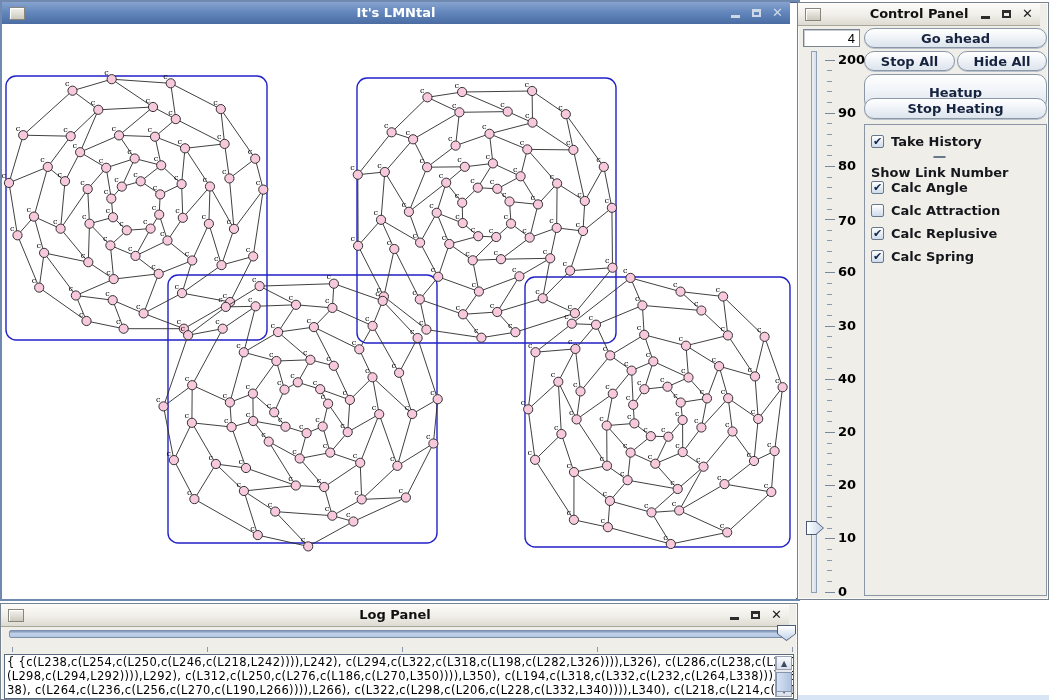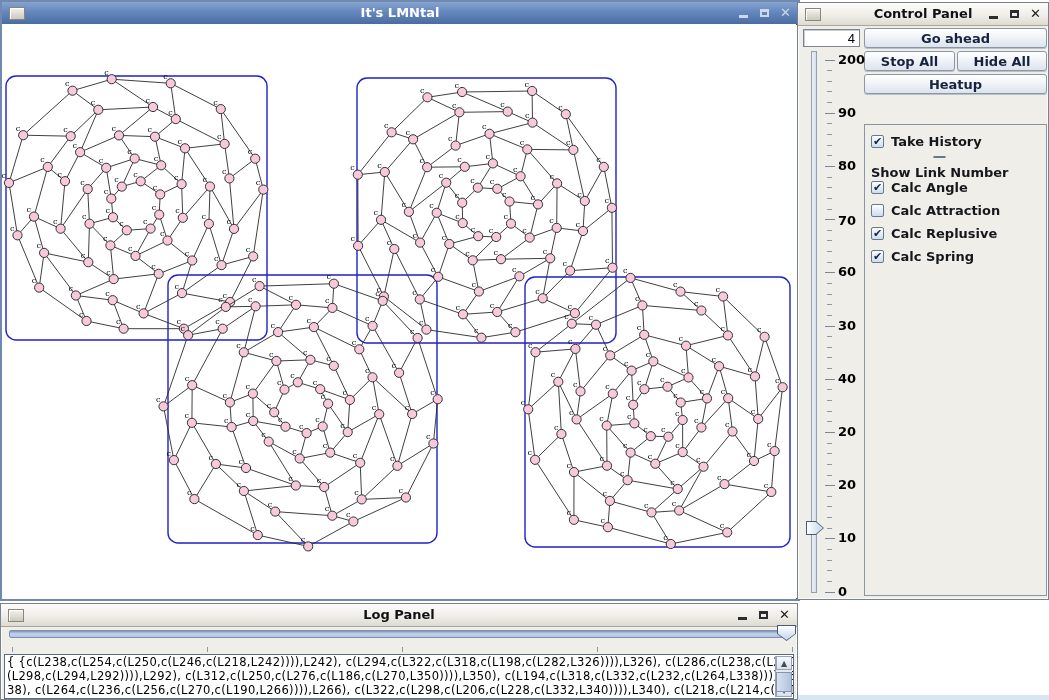--- a/index.html
+++ b/index.html
@@ -1,20 +1,20 @@
 <!DOCTYPE html>
 <html><head>
 <meta charset="utf-8">
 <style>
   html,body{margin:0;padding:0;background:#fff;}
   #stage{position:relative;width:1049px;height:700px;overflow:hidden;background:#ffffff;
          font-family:"DejaVu Sans",sans-serif;-webkit-font-smoothing:antialiased;}
   .window{position:absolute;box-sizing:border-box;}
   
-  .titlebar{position:absolute;left:0;top:0;right:0;height:22px;overflow:hidden;}
+  .titlebar{position:absolute;left:0;top:0;right:8px;height:22px;overflow:hidden;}
   .titlebar.blue{background:linear-gradient(#87a3cf 0%,#6488bd 45%,#4a6ca3 100%);
                  border-bottom:1px solid #33517e;}
   .titlebar.light{background:linear-gradient(#fdfcf9 0%,#efeee8 55%,#dddbd1 100%);
                   border-bottom:1px solid #a9a79a;}
   .tb-title{position:absolute;left:50%;top:3px;transform:translateX(-50%);
             font-size:13px;font-weight:bold;white-space:nowrap;}
   .titlebar.blue .tb-title{color:#ffffff;}
   .titlebar.light .tb-title{color:#111111;}
   .tb-icon{position:absolute;left:7px;top:5px;width:14px;height:11px;
            background:linear-gradient(#f4f3ee,#ccc9bd);border:1px solid #88867c;
@@ -35,21 +35,21 @@
                border:2px solid #7089ae;box-shadow:0 0 0 1px #44618f inset;}
   #graph-svg{position:absolute;left:0px;top:22px;width:794px;height:575px;background:#ffffff;}
   
   #control-panel{left:797px;top:2px;width:252px;height:598px;background:#efeee9;
                  border:1px solid #76828e;box-shadow:inset 0 0 0 1px #fbfaf6;}
   #step-field{position:absolute;left:5px;top:26px;width:57px;height:18px;background:#ffffff;
               border:1px solid #7a8490;box-shadow:inset 1px 1px 0 #c9cdd4;
               font-size:13px;text-align:right;padding:1px 4px 0 0;box-sizing:border-box;color:#000;}
   .metal-btn{position:absolute;box-sizing:border-box;display:flex;align-items:center;justify-content:center;
              background:linear-gradient(#ffffff 0%,#f2f5f9 40%,#dde4ed 100%);
-             border:1px solid #8a97a6;border-radius:3px;
+             border:1px solid #8a97a6;border-radius:10px;
              font-size:13px;font-weight:bold;color:#16233f;cursor:pointer;
              box-shadow:0 1px 0 #b9c2cc;}
   #cb-panel{position:absolute;left:66px;top:121px;width:183px;height:472px;
             border:1px solid #8a96a6;background:#efeee9;box-sizing:border-box;}
   .cb-row{position:absolute;left:6px;height:16px;display:flex;align-items:center;gap:7px;cursor:pointer;}
   .cb-box{width:13px;height:13px;box-sizing:border-box;border:1px solid #68788c;border-radius:2px;
           background:linear-gradient(#ffffff,#cfdcec);font-size:11px;line-height:11px;
           font-weight:bold;color:#13254a;text-align:center;}
   .cb-label{font-size:13px;font-weight:bold;color:#15171c;white-space:nowrap;}
   
@@ -1036,21 +1036,22 @@
           </span>
         <span class="tb-btn tb-close">✕</span>
       </span>
     </div>
 
     <input id="step-field" value="4" style="">
 
     <div class="metal-btn" style="left:66px;top:25px;width:183px;height:20px;">Go ahead</div>
     <div class="metal-btn" style="left:66px;top:48px;width:91px;height:20px;">Stop All</div>
     <div class="metal-btn" style="left:159px;top:48px;width:90px;height:20px;">Hide All</div>
-    <div class="metal-btn" style="left:66px;top:71px;width:183px;height:20px;">Heatup</div>
+    <div class="metal-btn" style="left:66px;top:71px;width:183px;height:36px;">Heatup</div>
+    <div class="metal-btn" style="left:66px;top:95px;width:183px;height:21px;">Stop Heating</div>
 
     <div id="cb-panel">
       <div class="cb-row" style="top:8px;">
         <span class="cb-box">✔</span>
         <span class="cb-label">Take History</span>
       </div>
       <div class="cb-row" style="top:31px;flex-direction:column;">
         <span class="cb-box"></span>
         <span class="cb-label">Show Link Number</span>
       </div>

